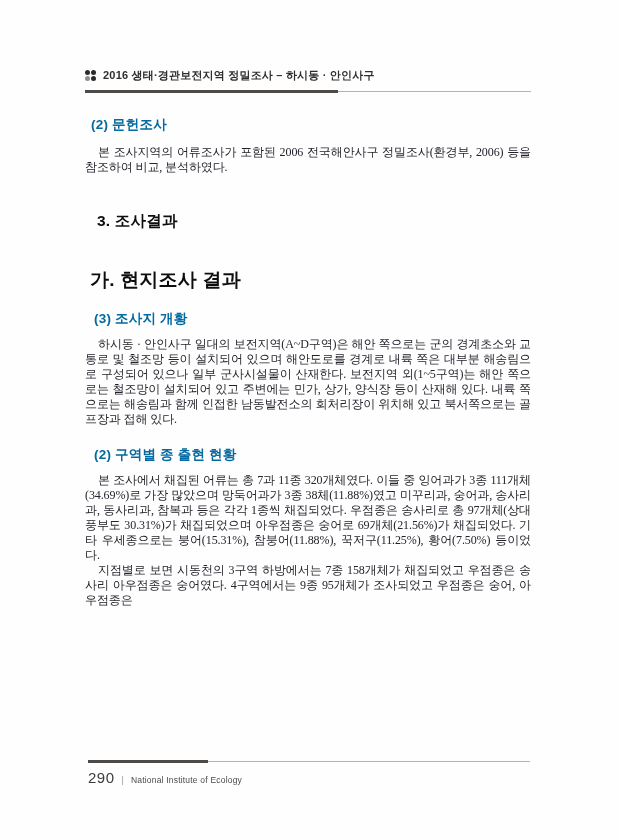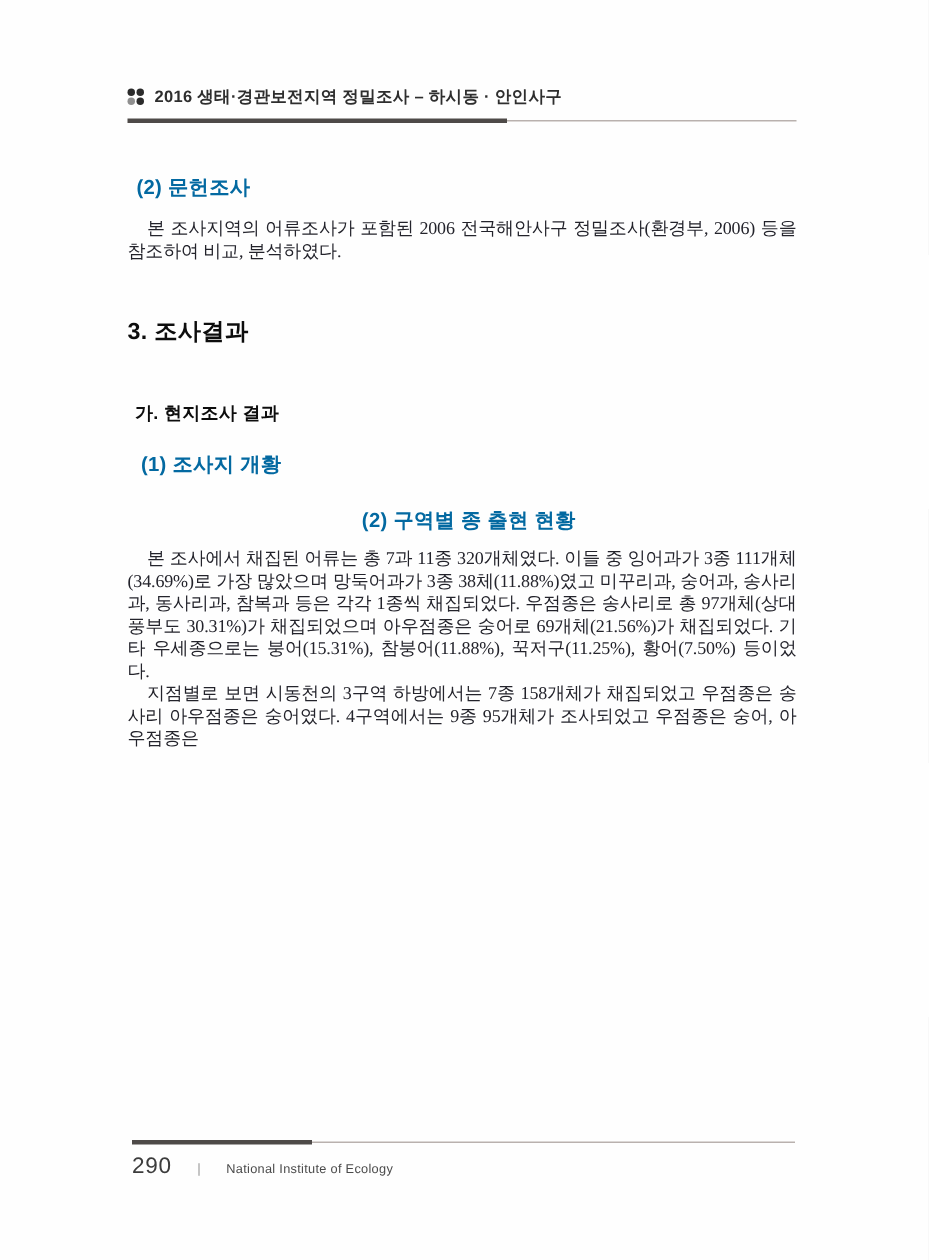--- a/index.html
+++ b/index.html
@@ -9,21 +9,21 @@
     width: 619px;
     height: 840px;
     background: #fefefe;
     overflow: hidden;
     font-family: "Liberation Serif", serif;
   }
 
   
   .doc-header {
     position: absolute;
-    top: 57px;
+    top: 68px;
     left: 85px;
     width: 446px;
   }
   .header-row {
     display: flex;
     align-items: center;
     gap: 7px;
     margin-bottom: 7px;
   }
   .dots-icon {
@@ -76,56 +76,56 @@
     font-weight: bold;
     color: #0369a1;
     margin: 0 0 11px 6px;
     letter-spacing: 0.2px;
   }
   .h-main {
     font-family: "Liberation Sans", sans-serif;
     font-size: 15.5px;
     font-weight: bold;
     color: #0d0d0d;
-    margin: 36px 0 35px 0;
+    margin: 36px 0 35px 12px;
     letter-spacing: 0.2px;
   }
   .h-mid {
     font-family: "Liberation Sans", sans-serif;
-    font-size: 12px;
+    font-size: 19px;
     font-weight: bold;
     color: #0d0d0d;
     margin: 0 0 17px 5px;
     letter-spacing: 0.2px;
   }
   .h-sub2 { margin-left: 9px; margin-bottom: 9px; }
   .body-text {
     font-size: 12px;
     line-height: 15px;
     text-align: justify;
     text-indent: 13px;
     margin: 0;
     letter-spacing: -0.1px;
     word-break: normal;
   }
-  .gap-top { margin-top: 19px; text-align: center; }
+  .gap-top { margin-top: 19px; }
 
   
   .doc-footer {
     position: absolute;
     top: 760px;
     left: 88px;
     width: 442px;
   }
   .footer-rule .rule-dark { width: 120px; }
   .footer-row {
     margin-top: 6px;
     display: flex;
     align-items: baseline;
-    gap: 17px;
+    gap: 7px;
     font-family: "Liberation Sans", sans-serif;
   }
   .page-num {
     font-size: 15px;
     font-weight: normal;
     color: #3c3c3c;
     letter-spacing: 0.5px;
   }
   .footer-sep { font-size: 9px; color: #9a9a9a; }
   .footer-publisher { font-size: 8.5px; color: #4a4a4a; letter-spacing: 0.2px; }
@@ -153,21 +153,22 @@
 
   <main class="doc-body">
 
     <h3 class="h-sub">(2) 문헌조사</h3>
     <p class="body-text">본 조사지역의 어류조사가 포함된 2006 전국해안사구 정밀조사(환경부, 2006) 등을 참조하여 비교, 분석하였다.</p>
 
     <h1 class="h-main">3. 조사결과</h1>
 
     <h2 class="h-mid">가. 현지조사 결과</h2>
 
-    <h3 class="h-sub h-sub2">(1) 조사지 개황</h3>
+    <h3 class="h-sub h-sub2">(3) 조사지 개황</h3>
+    <p class="body-text">하시동 · 안인사구 일대의 보전지역(A~D구역)은 해안 쪽으로는 군의 경계초소와 교통로 및 철조망 등이 설치되어 있으며 해안도로를 경계로 내륙 쪽은 대부분 해송림으로 구성되어 있으나 일부 군사시설물이 산재한다. 보전지역 외(1~5구역)는 해안 쪽으로는 철조망이 설치되어 있고 주변에는 민가, 상가, 양식장 등이 산재해 있다. 내륙 쪽으로는 해송림과 함께 인접한 남동발전소의 회처리장이 위치해 있고 북서쪽으로는 골프장과 접해 있다.</p>
 
     <h3 class="h-sub h-sub2 gap-top">(2) 구역별 종 출현 현황</h3>
     <p class="body-text">본 조사에서 채집된 어류는 총 7과 11종 320개체였다. 이들 중 잉어과가 3종 111개체(34.69%)로 가장 많았으며 망둑어과가 3종 38체(11.88%)였고 미꾸리과, 숭어과, 송사리과, 동사리과, 참복과 등은 각각 1종씩 채집되었다. 우점종은 송사리로 총 97개체(상대풍부도 30.31%)가 채집되었으며 아우점종은 숭어로 69개체(21.56%)가 채집되었다. 기타 우세종으로는 붕어(15.31%), 참붕어(11.88%), 꾹저구(11.25%), 황어(7.50%) 등이었다.</p>
     <p class="body-text">지점별로 보면 시동천의 3구역 하방에서는 7종 158개체가 채집되었고 우점종은 송사리 아우점종은 숭어였다. 4구역에서는 9종 95개체가 조사되었고 우점종은 숭어, 아우점종은</p>
 
   </main>
 
   <footer class="doc-footer">
     <div class="rule footer-rule">
       <span class="rule-dark"></span>

